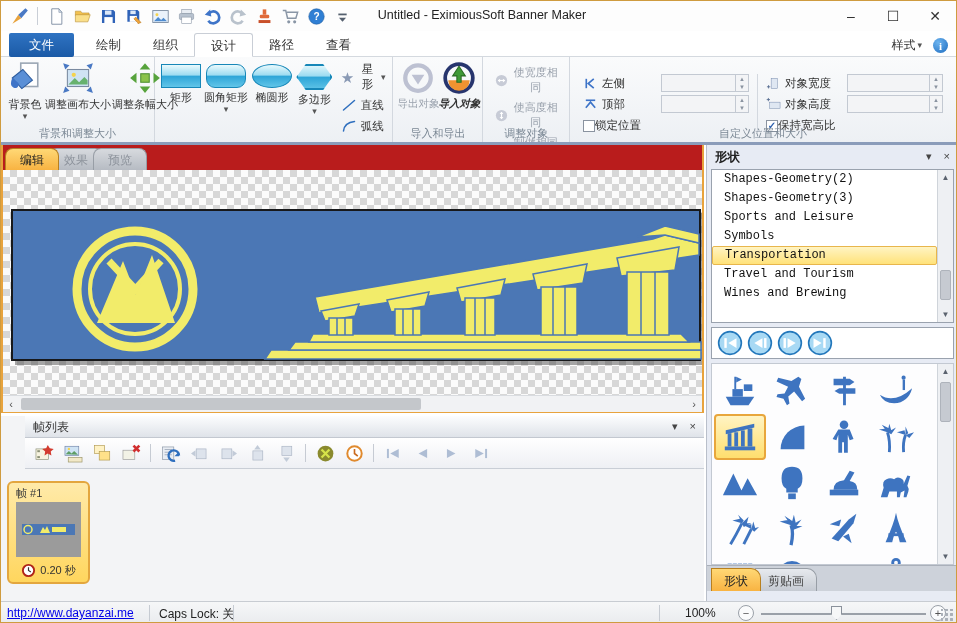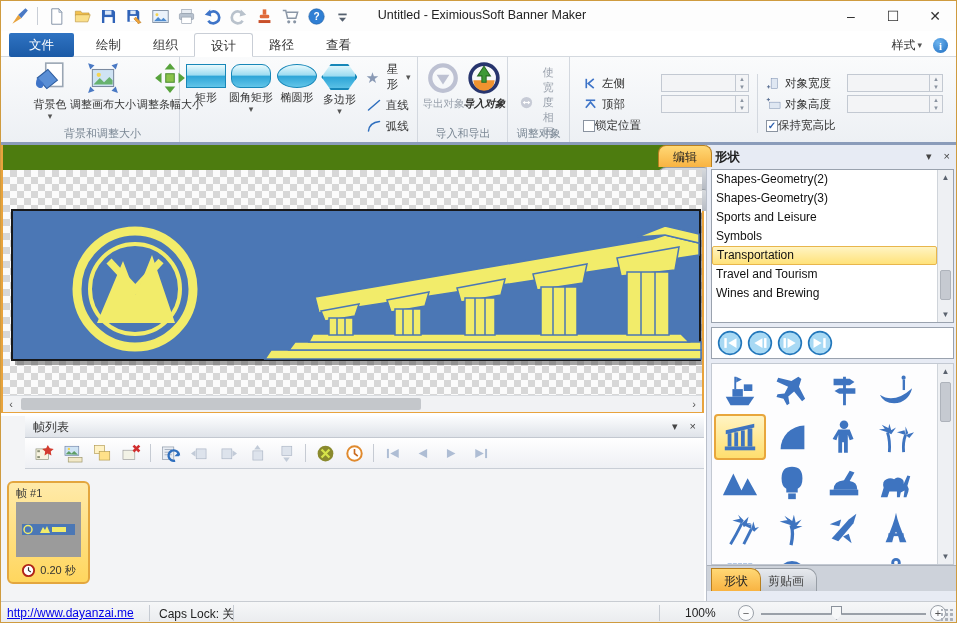--- a/index.html
+++ b/index.html
@@ -60,21 +60,21 @@
   .spin{display:flex;width:88px;height:18px;border:1px solid #c3c9d2;background:#f3f4f6;}
   .spin .val{flex:1;font-size:11px;color:#666;padding:2px 3px;}
   .spin .arrows{width:13px;border-left:1px solid #c3c9d2;display:flex;flex-direction:column;}
   .spin .arrows span{flex:1;font-size:6px;color:#8a93a0;display:flex;align-items:center;justify-content:center;line-height:1;}
   .cbrow{display:flex;align-items:center;font-size:11.5px;color:#333;cursor:pointer;}
   .cb{width:12px;height:12px;border:1px solid #8a93a0;background:#fff;display:flex;align-items:center;justify-content:center;font-size:10px;color:#2c5fae;font-weight:bold;}
   .cb.checked::after{content:"✓";}
 
   
   .canvas-wrap{position:absolute;left:0;top:144px;width:703px;height:268px;border-left:2px solid #e8a33d;border-right:2px solid #e8a33d;border-bottom:2px solid #e8a33d;background:#6f7277;}
-  .doc-tabs{position:relative;height:25px;background:#4d7c0f;display:flex;align-items:flex-end;padding-left:2px;flex-direction:column;}
+  .doc-tabs{position:relative;height:25px;background:#b91c1c;display:flex;align-items:flex-end;padding-left:2px;}
   .dtab{height:22px;padding:3px 14px 2px;font-size:12px;border:1px solid #989ea6;border-bottom:none;border-radius:8px 8px 0 0;background:linear-gradient(180deg,#d7dade,#b6bbc3);color:#8d939c;margin-right:-10px;cursor:pointer;}
   .dtab.active{background:linear-gradient(180deg,#ffd875,#f8b342);border-color:#b8801f;color:#222;z-index:3;}
   .canvas{position:relative;height:225px;background-color:#fbfbfb;background-image:linear-gradient(45deg,#d7d7d7 25%,transparent 25%,transparent 75%,#d7d7d7 75%),linear-gradient(45deg,#d7d7d7 25%,transparent 25%,transparent 75%,#d7d7d7 75%);background-size:14px 14px;background-position:0 0,7px 7px;overflow:hidden;}
   .banner{position:absolute;left:8px;top:39px;width:690px;height:152px;background:#4b77b5;border:2px solid #17181a;box-shadow:4px 4px 0 rgba(60,60,60,.45);}
   .banner svg{position:absolute;left:0;top:0;}
   .hscroll{position:relative;height:17px;background:#f1f2f4;border-top:1px solid #d9dce0;display:flex;align-items:center;}
   .hs-arrow{width:16px;text-align:center;font-size:11px;color:#555;cursor:pointer;}
   .hs-thumb{position:absolute;left:18px;width:400px;top:2px;bottom:2px;background:#c4c7cb;border-radius:2px;cursor:pointer;}
 
   
@@ -90,21 +90,21 @@
   .fc-label{font-size:11px;color:#3a3a3a;padding:3px 0 0 7px;}
   .fc-thumb{position:absolute;left:7px;top:19px;width:65px;height:55px;background:#9b9b9b;}
   .fc-footer{position:absolute;left:0;bottom:4px;width:100%;display:flex;align-items:center;justify-content:center;gap:4px;font-size:11px;color:#333;}
   .fc-footer .icn svg{width:15px;height:15px;}
 
   
   .rightpanel{position:absolute;left:705px;top:144px;width:252px;height:456px;background:#e7ebf4;border-left:1px solid #b9bfca;}
   .rp-header{position:relative;height:22px;padding:4px 8px;font-size:12.5px;font-weight:bold;color:#222;}
   .rp-hbtns{position:absolute;right:8px;top:4px;display:flex;gap:12px;}
   .listbox{position:absolute;left:4px;top:24px;width:243px;height:154px;background:#fff;border:1px solid #9aa2ae;overflow:hidden;}
-  .cat{height:19px;line-height:19px;font-family:Liberation Sans, sans-serif;font-size:12px;color:#111;padding-left:4px;white-space:nowrap;cursor:pointer;}
+  .cat{height:19px;line-height:19px;font-family:Liberation Mono, monospace;font-size:12px;color:#111;padding-left:12px;white-space:nowrap;cursor:pointer;}
   .cat.sel{background:linear-gradient(180deg,#fff4c3,#ffe27a);border:1px solid #e8b64c;border-radius:2px;height:19px;line-height:17px;}
   .vsb{position:absolute;right:0;top:0;bottom:0;width:16px;background:#eef0f3;border-left:1px solid #cfd4da;}
   .vsb .sb-arrow{position:absolute;left:0;width:100%;height:15px;font-size:8px;color:#5a626e;display:flex;align-items:center;justify-content:center;cursor:pointer;}
   .vsb .up{top:0;}.vsb .dn{bottom:0;}
   .sb-thumb{position:absolute;left:2px;width:11px;background:#c6cad1;border:1px solid #aeb3bb;border-radius:2px;cursor:pointer;}
   .navbox{position:absolute;left:4px;top:182px;width:243px;height:32px;background:#fff;border:1px solid #9aa2ae;display:flex;align-items:center;padding-left:5px;gap:4px;}
   .navbtn{width:26px;height:26px;border:none;background:transparent;padding:0;cursor:pointer;}
   .navbtn svg{width:26px;height:26px;}
   .shapegrid-wrap{position:absolute;left:4px;top:218px;width:243px;height:202px;background:#fdfdfe;border:1px solid #c3c9d2;overflow:hidden;}
   .shapegrid{position:absolute;left:2px;top:4px;width:208px;display:flex;flex-wrap:wrap;}
@@ -266,21 +266,21 @@
     <div class="style-area">
       <button class="style-btn">
         <span>样式</span>
         <span class="caret">▾</span>
       </button>
       <span class="info-dot">i</span>
     </div>
   </div>
 
   <div class="ribbon">
-    <div class="rgroup" style="width:154px;margin-left:25px;">
+    <div class="rgroup" style="width:154px;">
       <button class="bigbtn" style="width:42px;">
         <span class="icn" id="ic-bucket">
             <svg viewBox="0 0 32 32">
               <rect x="12" y="2" width="16" height="22" fill="#fff" stroke="#9aa6b4" stroke-width="1.5"></rect>
               <path d="M4 16 l10 -8 9 10 -10 8z" fill="#5a8fd6" stroke="#2d5c9e"></path>
               <path d="M4 16 q-3 7 1 9 q5 2 5 -4z" fill="#3e74c8"></path>
             </svg>
           </span>
         <span class="blabel">背景色</span>
         <span class="caret">▾</span>
@@ -493,20 +493,21 @@
                   <span>▼</span>
                 </span>
             </div>
           </div>
           <div class="cbrow" style="margin-top:2px;">
             <span class="cb checked" id="cb-aspect"></span>
             <span>保持宽高比</span>
           </div>
         </div>
       </div>
+      <div class="rg-title">自定义位置和大小</div>
     </div>
   </div>
   <div class="ribbon-edge"></div>
 
   <div class="canvas-wrap">
     <div class="doc-tabs" id="doctabs">
         <button class="dtab active">编辑</button>
         <button class="dtab">效果</button>
         <button class="dtab">预览</button>
       </div>

